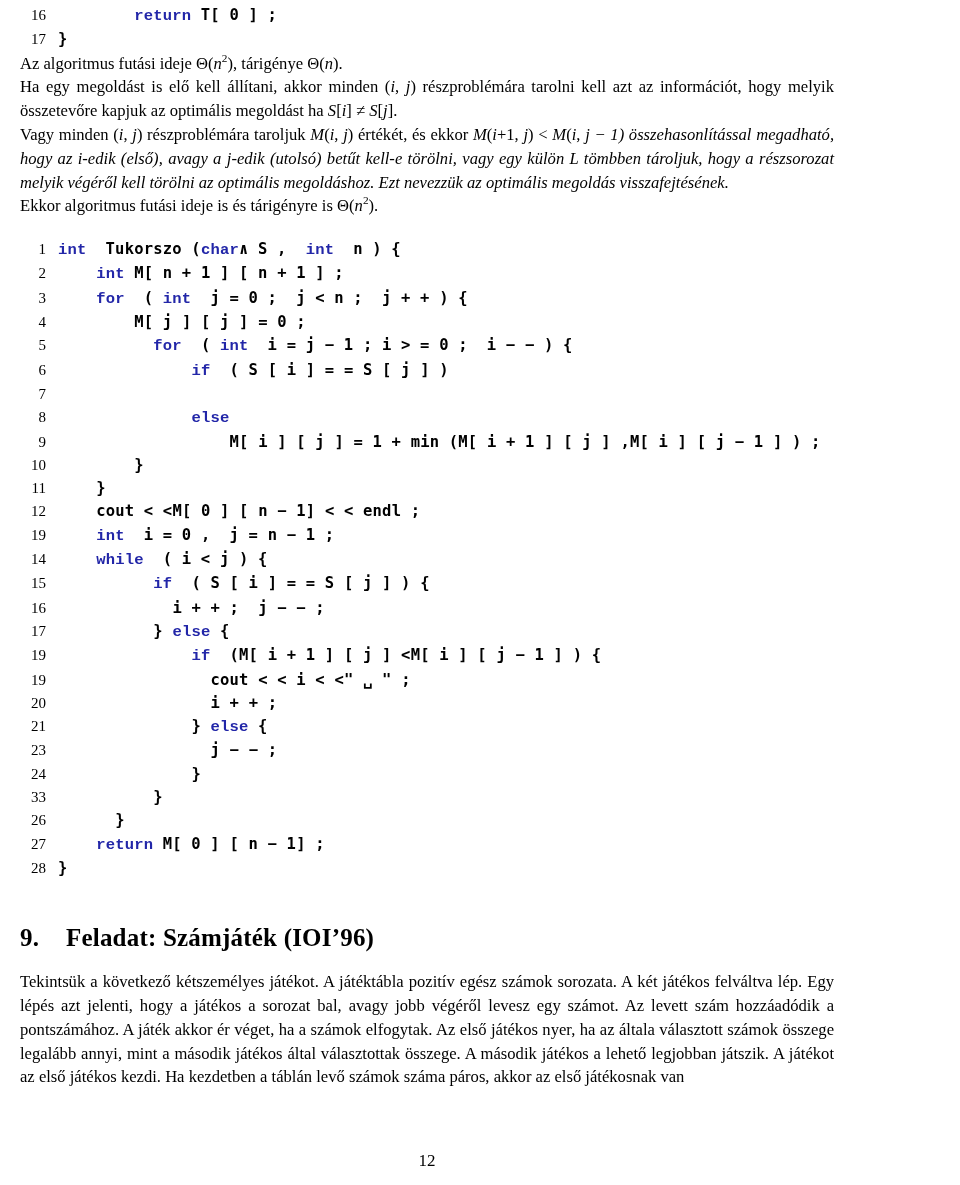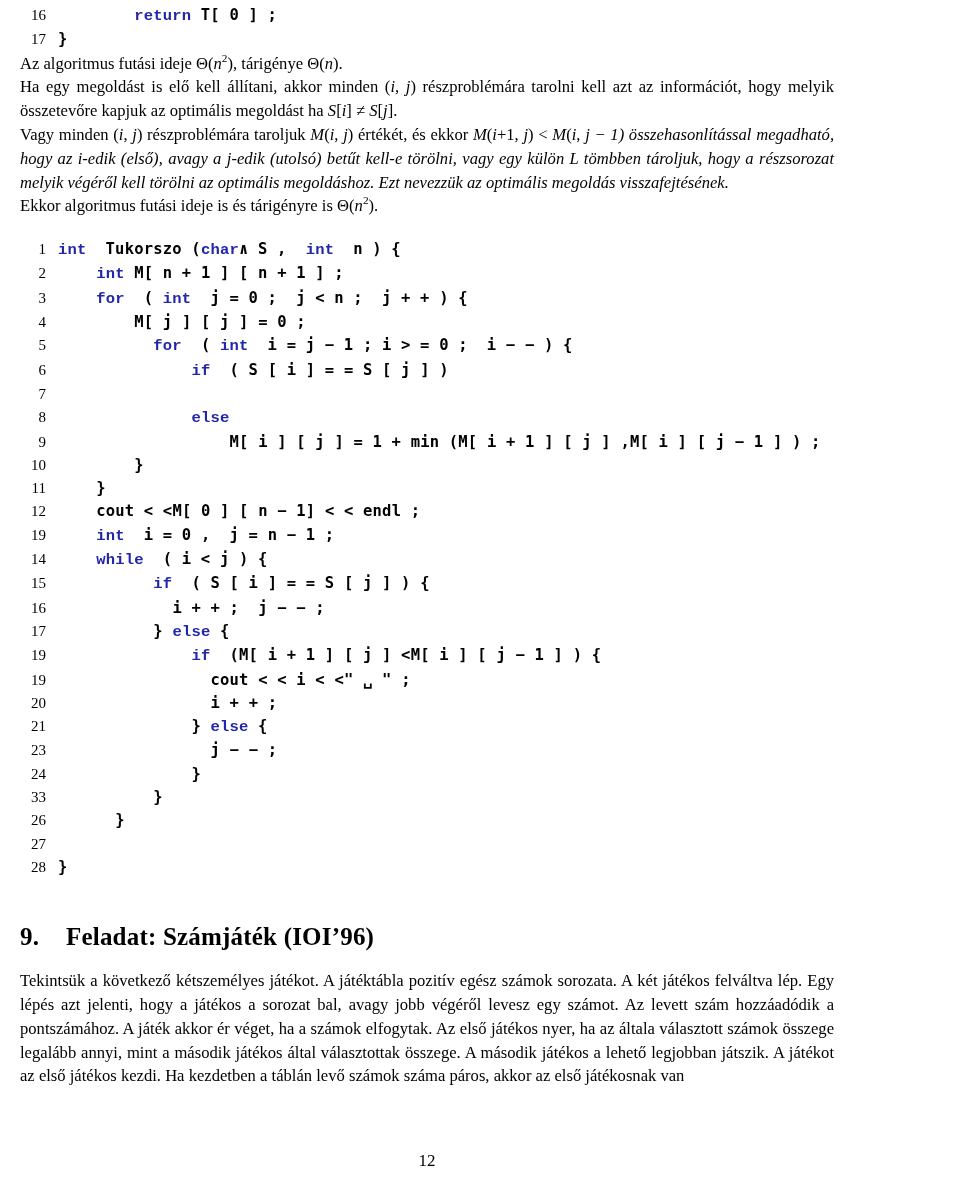--- a/index.html
+++ b/index.html
@@ -146,21 +146,21 @@
       <div class="row"><span class="ln">16</span><span class="code"><span class="pl">            </span><span class="pl">i + + ;  j − − ;</span></span></div>
       <div class="row"><span class="ln">17</span><span class="code"><span class="pl">          </span><span class="pl">} </span><span class="kw">else</span><span class="pl"> {</span></span></div>
       <div class="row"><span class="ln">19</span><span class="code"><span class="pl">              </span><span class="kw">if</span><span class="pl">  (M[ i + 1 ] [ j ] &lt;M[ i ] [ j − 1 ] ) {</span></span></div>
       <div class="row"><span class="ln">19</span><span class="code"><span class="pl">                </span><span class="pl">cout &lt; &lt; i &lt; &lt;" ␣ " ;</span></span></div>
       <div class="row"><span class="ln">20</span><span class="code"><span class="pl">                </span><span class="pl">i + + ;</span></span></div>
       <div class="row"><span class="ln">21</span><span class="code"><span class="pl">              </span><span class="pl">} </span><span class="kw">else</span><span class="pl"> {</span></span></div>
       <div class="row"><span class="ln">23</span><span class="code"><span class="pl">                </span><span class="pl">j − − ;</span></span></div>
       <div class="row"><span class="ln">24</span><span class="code"><span class="pl">              </span><span class="pl">}</span></span></div>
       <div class="row"><span class="ln">33</span><span class="code"><span class="pl">          </span><span class="pl">}</span></span></div>
       <div class="row"><span class="ln">26</span><span class="code"><span class="pl">      </span><span class="pl">}</span></span></div>
-      <div class="row"><span class="ln">27</span></div>
+      <div class="row"><span class="ln">27</span><span class="code"><span class="pl">    </span><span class="kw">return</span><span class="pl"> M[ 0 ] [ n − 1] ;</span></span></div>
       <div class="row"><span class="ln">28</span><span class="code"><span class="pl"></span><span class="pl">}</span></span></div>
     </div>
 
   <div class="head-gap"></div>
 
   <div class="section-head">
     <span class="section-num">9.</span>
     <span>Feladat: Számjáték (IOI’96)</span>
   </div>
 

